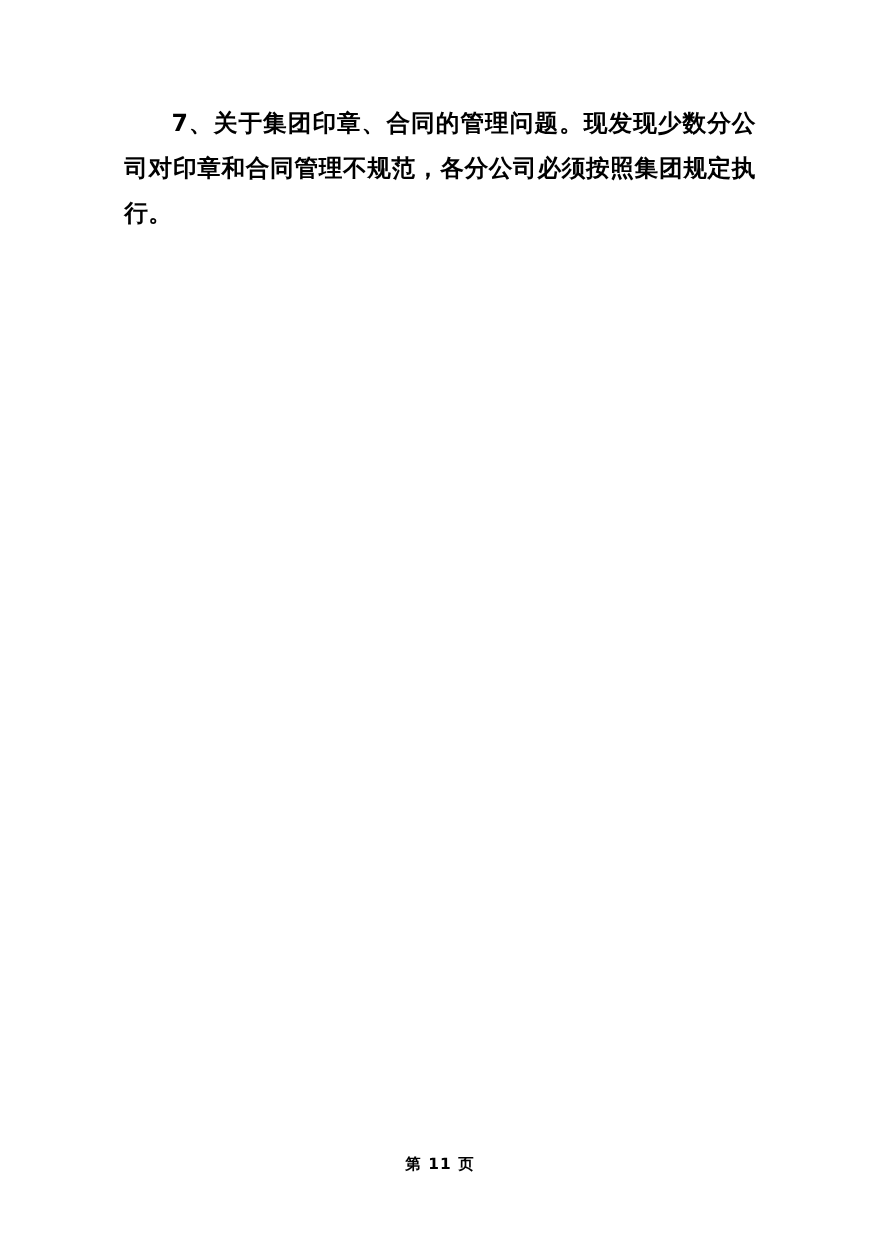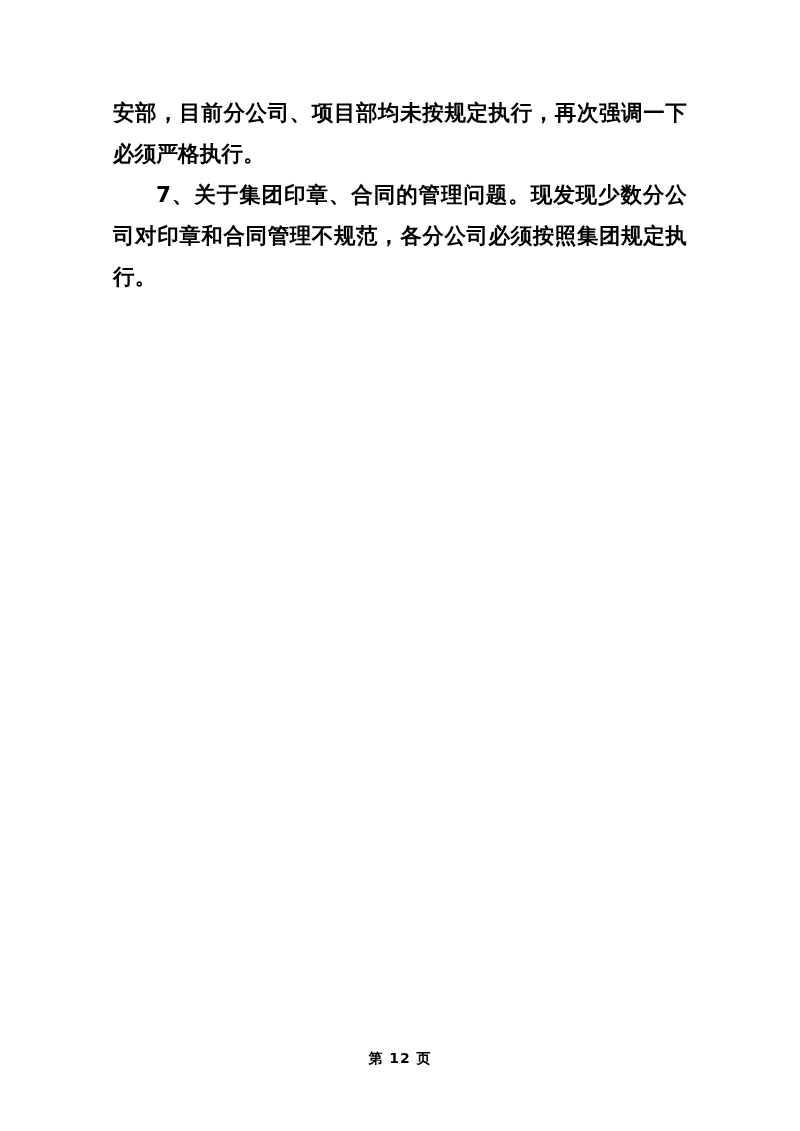--- a/index.html
+++ b/index.html
@@ -47,17 +47,16 @@
     font-weight: 700;
     letter-spacing: 1px;
     color: #000000;
   }
 </style>
 </head>
 <body>
 
 <div class="page">
   <div class="content">
-    <p class="para">安部，目前分公司、项目部均未按规定执行，再次强调一下必须严格执行。</p>
     <p class="para indent">7、关于集团印章、合同的管理问题。现发现少数分公司对印章和合同管理不规范，各分公司必须按照集团规定执行。</p>
   </div>
-  <div class="footer">第 12 页</div>
+  <div class="footer">第 11 页</div>
 </div>
 
 </body></html>

